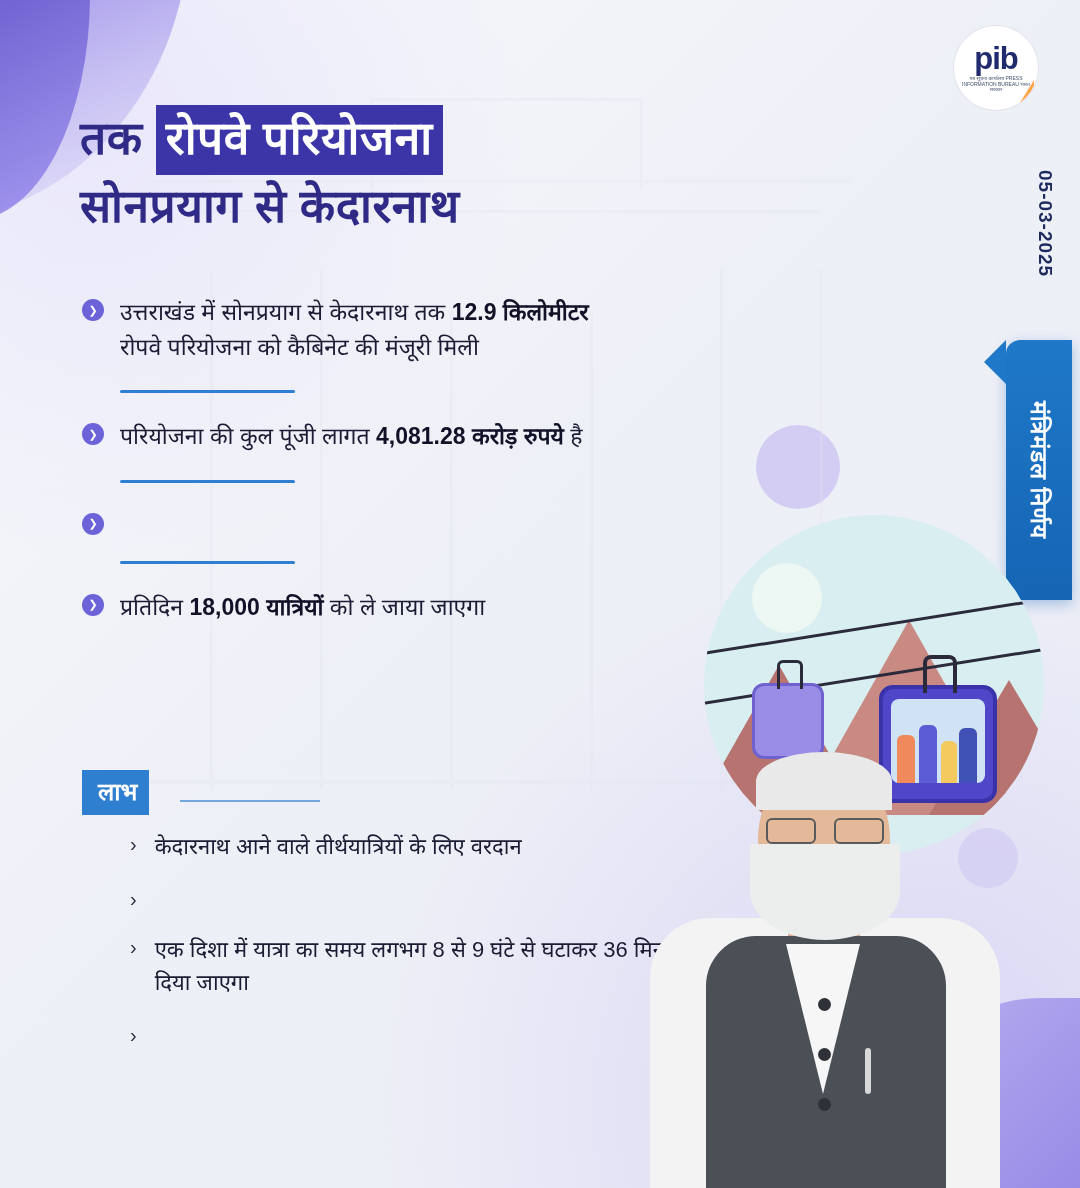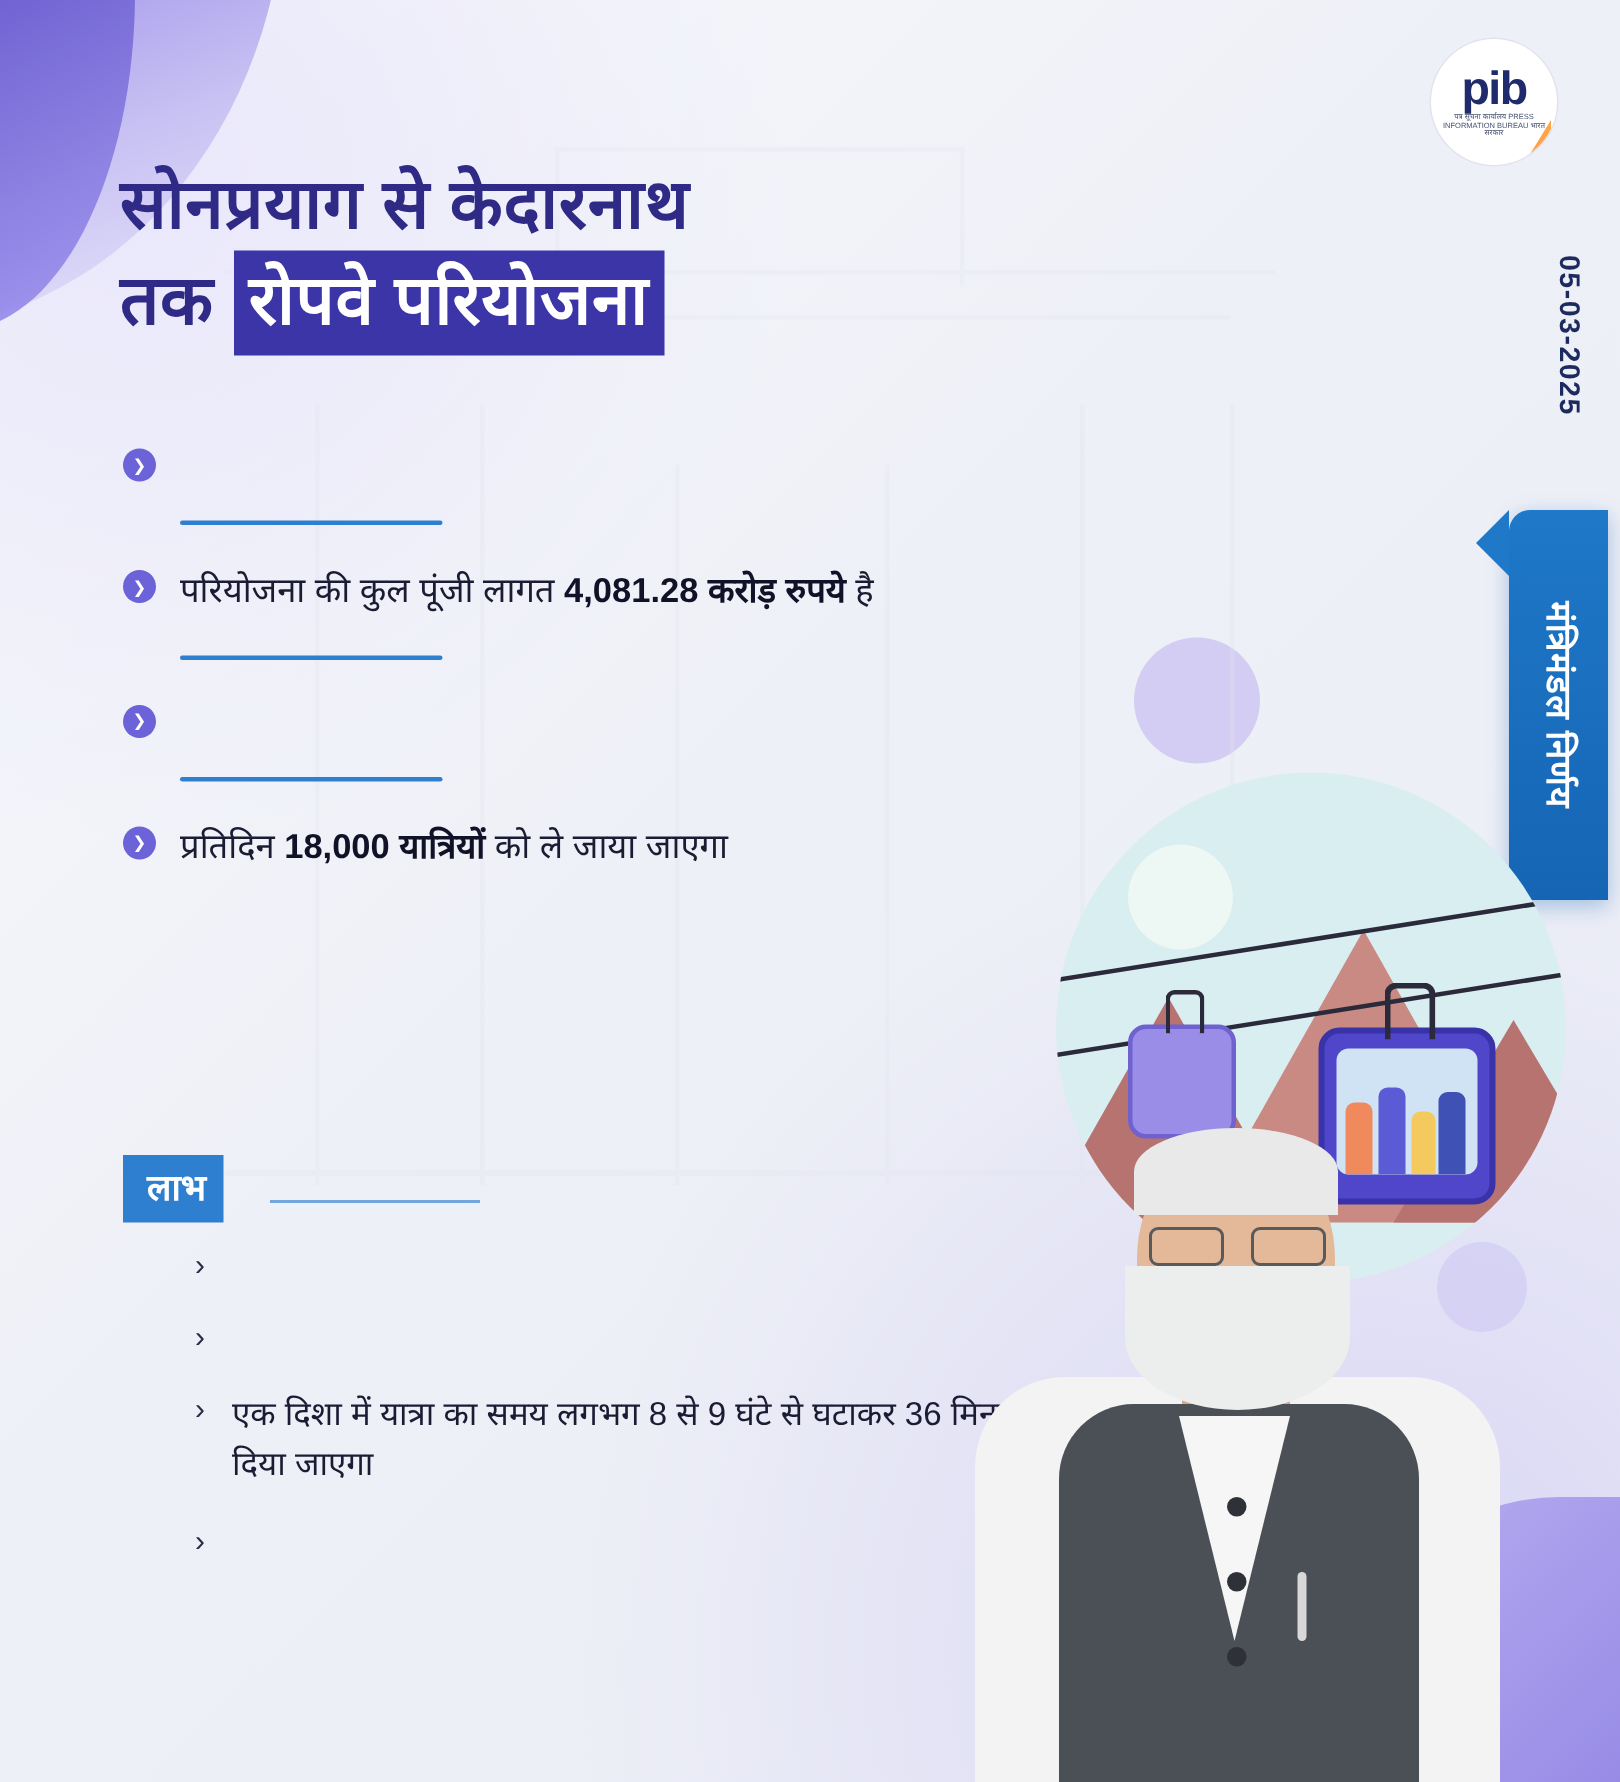--- a/index.html
+++ b/index.html
@@ -217,29 +217,30 @@
     <div class="pib-tri2"></div>
   </div>
 
   <div class="vdate">05-03-2025</div>
 
   <div class="vtab">
     <span>मंत्रिमंडल निर्णय</span>
   </div>
 
   <div class="title-wrap">
-    <div class="title-line">सोनप्रयाग से केदारनाथ</div>
     <div class="title-line">
       <span>तक </span><span class="title-hl">रोपवे परियोजना</span>
     </div>
+    <div class="title-line">सोनप्रयाग से केदारनाथ</div>
   </div>
 
   <div class="points">
     <div class="point">
       <div class="pbullet">❯</div>
+      <div class="ptext">उत्तराखंड में सोनप्रयाग से केदारनाथ तक <b>12.9 किलोमीटर</b><br>रोपवे परियोजना को कैबिनेट की मंजूरी मिली</div>
     </div>
     <div class="sep"></div>
 
     <div class="point">
       <div class="pbullet">❯</div>
       <div class="ptext">परियोजना की कुल पूंजी लागत <b>4,081.28 करोड़ रुपये</b> है</div>
     </div>
     <div class="sep"></div>
 
     <div class="point">
@@ -252,20 +253,21 @@
       <div class="ptext">प्रतिदिन <b>18,000 यात्रियों</b> को ले जाया जाएगा</div>
     </div>
   </div>
 
   <div class="ben-head">लाभ</div>
   <div class="ben-rule"></div>
 
   <div class="benefits">
     <div class="ben">
       <div class="bbullet">›</div>
+      <div class="btext">केदारनाथ आने वाले तीर्थयात्रियों के लिए वरदान</div>
     </div>
     <div class="ben">
       <div class="bbullet">›</div>
     </div>
     <div class="ben">
       <div class="bbullet">›</div>
       <div class="btext">एक दिशा में यात्रा का समय लगभग 8 से 9 घंटे से घटाकर 36 मिनट कर दिया जाएगा</div>
     </div>
     <div class="ben">
       <div class="bbullet">›</div>

